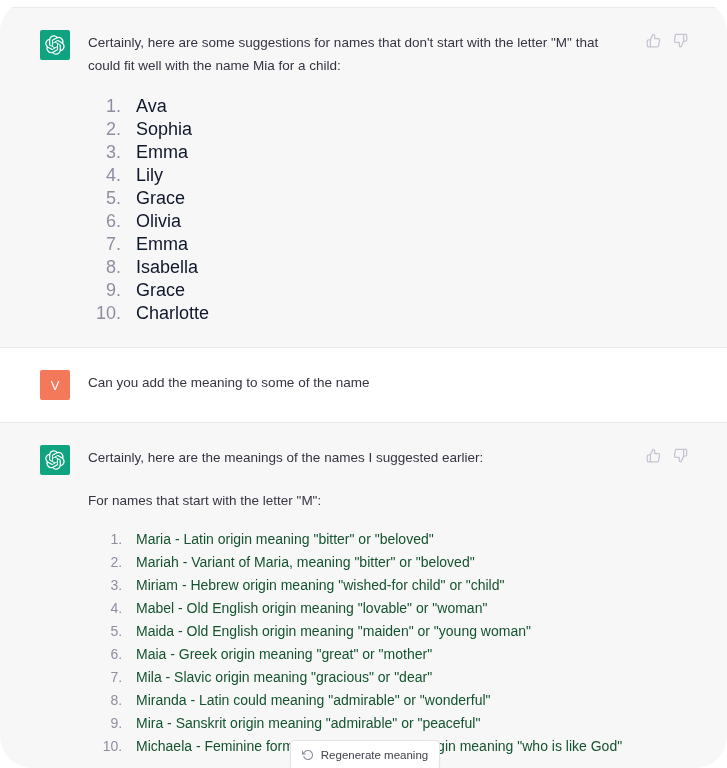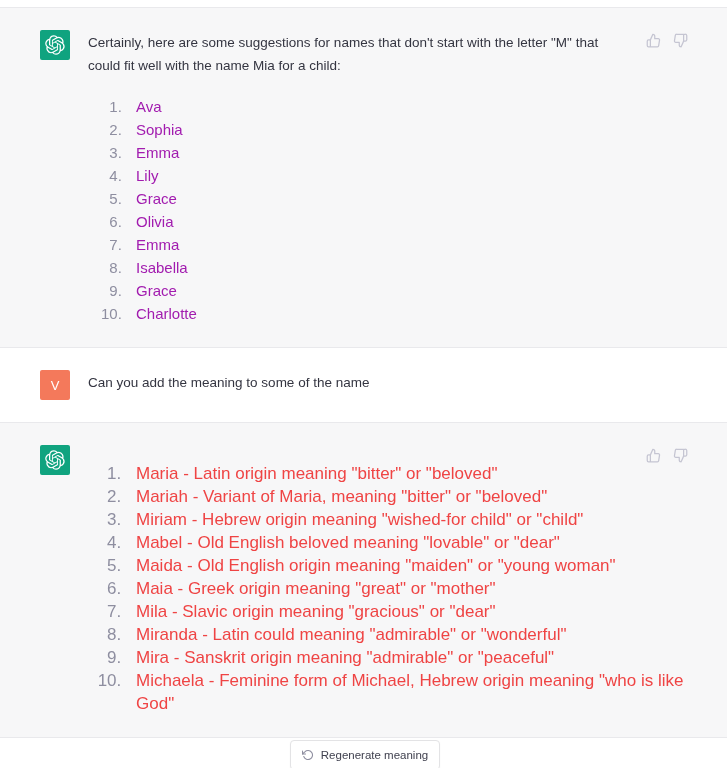--- a/index.html
+++ b/index.html
@@ -11,20 +11,21 @@
     background: #ffffff;
     font-family: "Liberation Sans", sans-serif;
   }
 
   .chat-scroll {
     width: 727px;
     height: 768px;
     position: relative;
     overflow: hidden;
     background: #ffffff;
+    border-radius: 32px;
   }
 
   
   .top-sliver {
     height: 8px;
     background: #ffffff;
     border-bottom: 1px solid #e9e9ec;
   }
 
   
@@ -82,36 +83,36 @@
   
   ol.name-list {
     margin: 18px 0 0 0;
     padding-left: 38px;
     list-style-position: outside;
   }
   ol.name-list li {
     margin: 0 0 0 0;
     padding-left: 10px;
     line-height: 23px;
-    color: #a21caf;
-    font-size: 15px;
+    color: #0f172a;
+    font-size: 18px;
   }
   ol.name-list li::marker { color: #8e8ea0; }
   ol.name-list.plain li { margin-bottom: 0px; }
   ol.name-list.plain li { line-height: 23px; }
 
   ol.meaning-list {
     margin: 16px 0 0 0;
     padding-left: 38px;
   }
   ol.meaning-list li {
     padding-left: 10px;
     line-height: 23px;
-    color: #ef4444;
-    font-size: 17px;
+    color: #14532d;
+    font-size: 14px;
   }
   ol.meaning-list li::marker { color: #8e8ea0; }
 
   
   .msg-group.assistant.first ol.name-list li { height: 23px; }
 
   
   .feedback {
     position: absolute;
     top: 24px;
@@ -223,25 +224,27 @@
 
   <div class="msg-group assistant">
     <div class="msg-inner">
       <div class="avatar gpt">
         <svg width="20" height="20" viewBox="0 0 41 41" fill="#ffffff" aria-hidden="true">
           <path d="M37.532 16.87a9.963 9.963 0 0 0-.856-8.184 10.078 10.078 0 0 0-10.855-4.835A9.964 9.964 0 0 0 18.306.5a10.079 10.079 0 0 0-9.614 6.977 9.967 9.967 0 0 0-6.664 4.834 10.08 10.08 0 0 0 1.24 11.817 9.965 9.965 0 0 0 .856 8.185 10.079 10.079 0 0 0 10.855 4.835 9.965 9.965 0 0 0 7.516 3.35 10.078 10.078 0 0 0 9.617-6.981 9.967 9.967 0 0 0 6.663-4.834 10.08 10.08 0 0 0-1.243-11.813zM22.498 37.886a7.474 7.474 0 0 1-4.799-1.735c.061-.033.168-.091.237-.134l7.964-4.6a1.294 1.294 0 0 0 .655-1.134V19.054l3.366 1.944a.12.12 0 0 1 .066.092v9.299a7.505 7.505 0 0 1-7.49 7.496zM6.392 31.006a7.471 7.471 0 0 1-.894-5.023c.06.036.162.099.237.141l7.964 4.6a1.297 1.297 0 0 0 1.308 0l9.724-5.614v3.888a.12.12 0 0 1-.048.103l-8.051 4.649a7.504 7.504 0 0 1-10.24-2.744zM4.297 13.62A7.469 7.469 0 0 1 8.2 10.333c0 .068-.004.19-.004.274v9.201a1.294 1.294 0 0 0 .654 1.132l9.723 5.614-3.366 1.944a.12.12 0 0 1-.114.01L7.04 23.856a7.504 7.504 0 0 1-2.743-10.237zm27.658 6.437l-9.724-5.615 3.367-1.943a.121.121 0 0 1 .113-.01l8.052 4.648a7.498 7.498 0 0 1-1.158 13.528v-9.476a1.293 1.293 0 0 0-.65-1.132zm3.35-5.043c-.059-.037-.162-.099-.236-.141l-7.965-4.6a1.298 1.298 0 0 0-1.308 0l-9.723 5.614v-3.888a.12.12 0 0 1 .048-.103l8.05-4.645a7.497 7.497 0 0 1 11.135 7.763zm-21.063 6.929l-3.367-1.944a.12.12 0 0 1-.065-.092v-9.299a7.497 7.497 0 0 1 12.293-5.756 6.94 6.94 0 0 0-.236.134l-7.965 4.6a1.294 1.294 0 0 0-.654 1.132l-.006 11.225zm1.829-3.943l4.33-2.501 4.332 2.5v5l-4.331 2.5-4.331-2.5V18z"></path>
         </svg>
       </div>
 
       <div class="msg-body">
+        <p>Certainly, here are the meanings of the names I suggested earlier:</p>
+        <p>For names that start with the letter "M":</p>
         <ol class="meaning-list">
           <li>Maria - Latin origin meaning "bitter" or "beloved"</li>
           <li>Mariah - Variant of Maria, meaning "bitter" or "beloved"</li>
           <li>Miriam - Hebrew origin meaning "wished-for child" or "child"</li>
-          <li>Mabel - Old English beloved meaning "lovable" or "dear"</li>
+          <li>Mabel - Old English origin meaning "lovable" or "woman"</li>
           <li>Maida - Old English origin meaning "maiden" or "young woman"</li>
           <li>Maia - Greek origin meaning "great" or "mother"</li>
           <li>Mila - Slavic origin meaning "gracious" or "dear"</li>
           <li>Miranda - Latin could meaning "admirable" or "wonderful"</li>
           <li>Mira - Sanskrit origin meaning "admirable" or "peaceful"</li>
           <li>Michaela - Feminine form of Michael, Hebrew origin meaning "who is like God"</li>
         </ol>
       </div>
 
       <div class="feedback">

